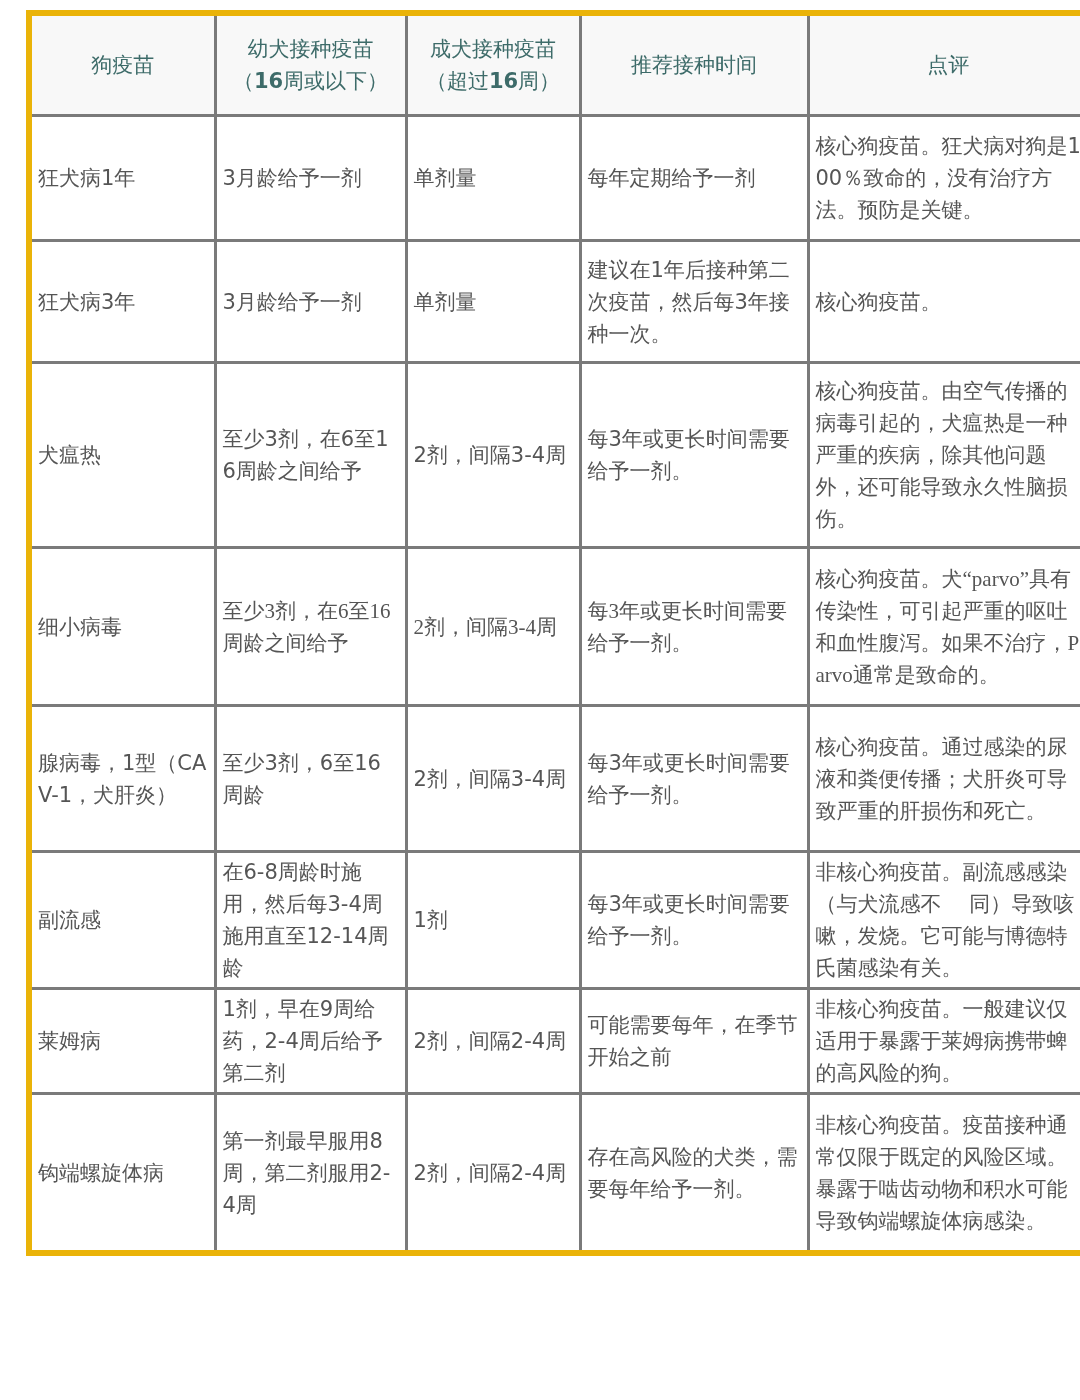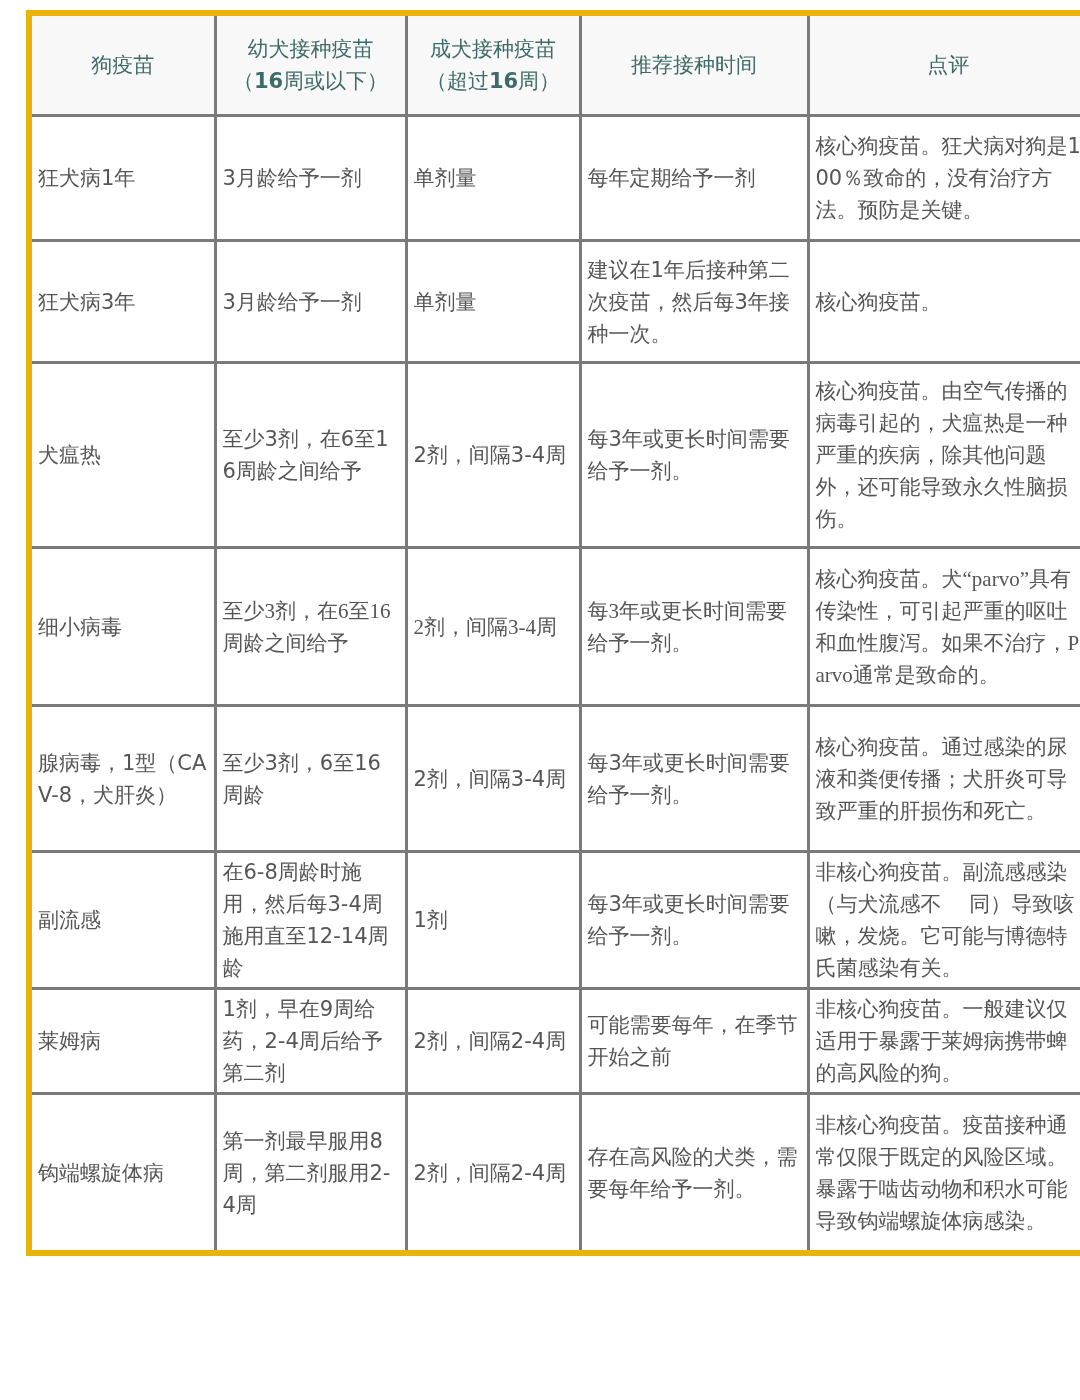--- a/index.html
+++ b/index.html
@@ -117,21 +117,21 @@
       <td class="left-cell">核心狗疫苗。由空气传播的病毒引起的，犬瘟热是一种严重的疾病，除其他问题外，还可能导致永久性脑损伤。</td>
     </tr>
     <tr class="r4">
       <td class="name-cell">细小病毒</td>
       <td class="left-cell">至少3剂，在6至16周龄之间给予</td>
       <td class="left-cell">2剂，间隔3-4周</td>
       <td class="left-cell">每3年或更长时间需要给予一剂。</td>
       <td class="left-cell">核心狗疫苗。犬“parvo”具有传染性，可引起严重的呕吐和血性腹泻。如果不治疗，Parvo通常是致命的。</td>
     </tr>
     <tr class="r5">
-      <td class="name-cell">腺病毒，1型（CAV-8，犬肝炎）</td>
+      <td class="name-cell">腺病毒，1型（CAV-1，犬肝炎）</td>
       <td class="left-cell">至少3剂，6至16周龄</td>
       <td class="left-cell">2剂，间隔3-4周</td>
       <td class="left-cell">每3年或更长时间需要给予一剂。</td>
       <td class="left-cell">核心狗疫苗。通过感染的尿液和粪便传播；犬肝炎可导致严重的肝损伤和死亡。</td>
     </tr>
     <tr class="r7">
       <td class="name-cell">副流感</td>
       <td class="left-cell">在6-8周龄时施用，然后每3-4周施用直至12-14周龄</td>
       <td class="left-cell">1剂</td>
       <td class="left-cell">每3年或更长时间需要给予一剂。</td>

